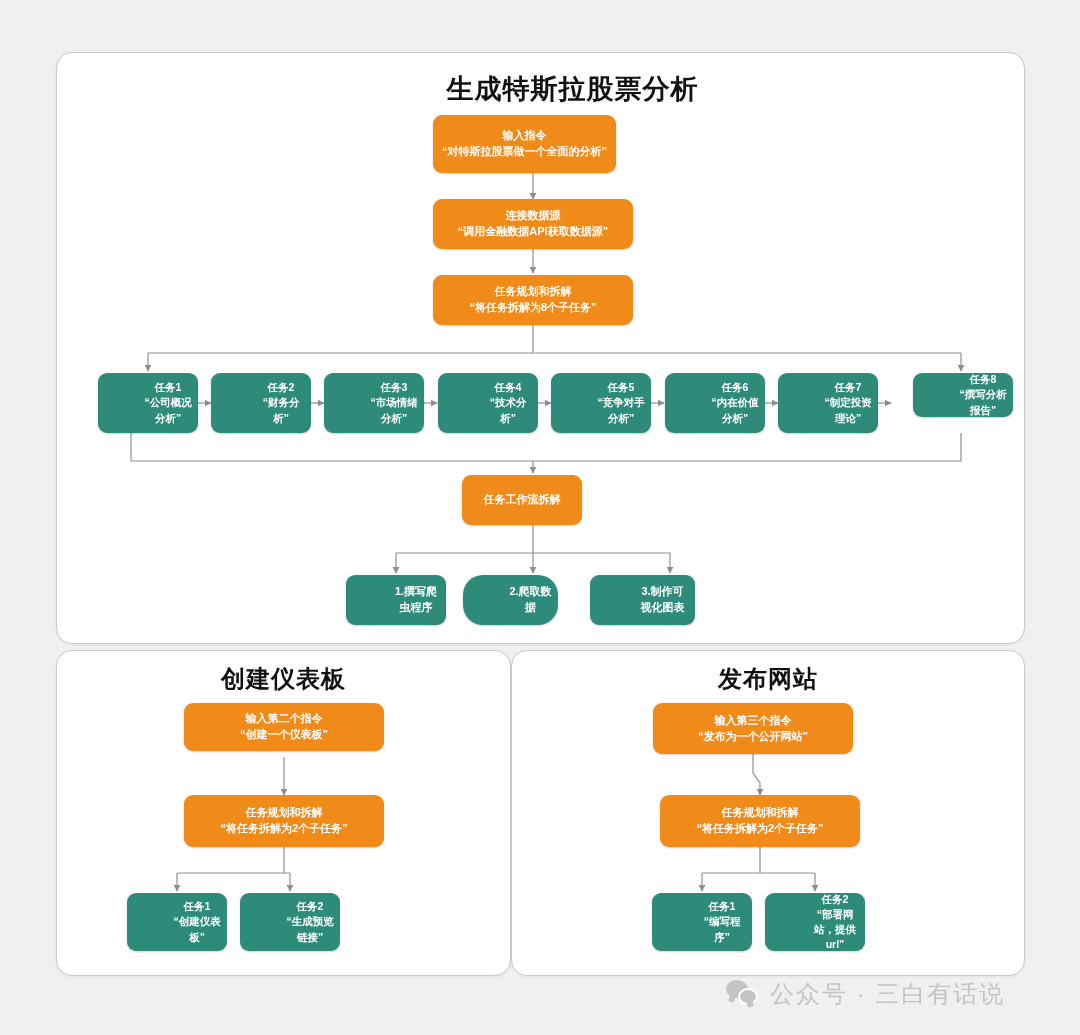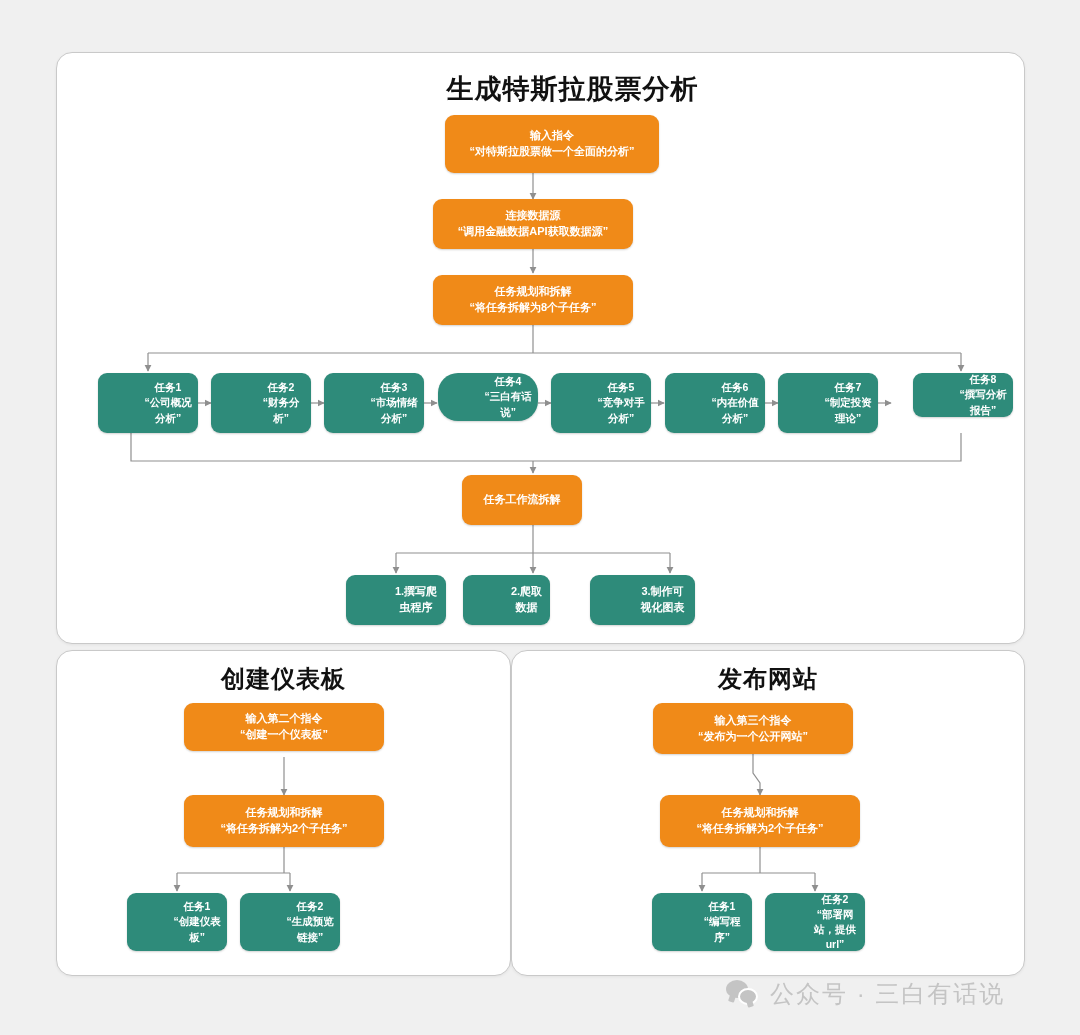--- a/index.html
+++ b/index.html
@@ -125,21 +125,21 @@
       <path class="wire" d="M74,380 L74,408 L904,408 L904,380"></path>
       <path class="wire" d="M476,408 L476,420" marker-end="url(#ah)"></path>
 
       <path class="wire" d="M476,472 L476,500"></path>
       <path class="wire" d="M339,500 L613,500"></path>
       <path class="wire" d="M339,500 L339,520" marker-end="url(#ah)"></path>
       <path class="wire" d="M476,500 L476,520" marker-end="url(#ah)"></path>
       <path class="wire" d="M613,500 L613,520" marker-end="url(#ah)"></path>
     </svg>
 
-    <div class="node orange n-big" style="left:376px; top:62px; width:214px; height:58px;margin-left:12px;">
+    <div class="node orange n-big" style="left:376px; top:62px; width:183px; height:58px;">
       <div class="l1">输入指令</div>
       <div class="l2">“对特斯拉股票做一个全面的分析”</div>
     </div>
     <div class="node orange n-big" style="left:376px; top:146px; width:200px; height:50px;">
       <div class="l1">连接数据源</div>
       <div class="l2">“调用金融数据API获取数据源”</div>
     </div>
     <div class="node orange n-big" style="left:376px; top:222px; width:200px; height:50px;">
       <div class="l1">任务规划和拆解</div>
       <div class="l2">“将任务拆解为8个子任务”</div>
@@ -150,23 +150,23 @@
       <div class="l2">“公司概况分析”</div>
     </div>
     <div class="node green n-task" style="left:154px; top:320px; width:100px; height:60px;">
       <div class="l1">任务2</div>
       <div class="l2">“财务分析”</div>
     </div>
     <div class="node green n-task" style="left:267px; top:320px; width:100px; height:60px;">
       <div class="l1">任务3</div>
       <div class="l2">“市场情绪分析”</div>
     </div>
-    <div class="node green n-task" style="left:381px; top:320px; width:100px; height:48px;border-radius:20px;">
+    <div class="node green n-task" style="left:381px; top:320px; width:100px; height:60px;">
       <div class="l1">任务4</div>
-      <div class="l2">“三白有话说”</div>
+      <div class="l2">“技术分析”</div>
     </div>
     <div class="node green n-task" style="left:494px; top:320px; width:100px; height:60px;">
       <div class="l1">任务5</div>
       <div class="l2">“竞争对手分析”</div>
     </div>
     <div class="node green n-task" style="left:608px; top:320px; width:100px; height:60px;">
       <div class="l1">任务6</div>
       <div class="l2">“内在价值分析”</div>
     </div>
     <div class="node green n-task" style="left:721px; top:320px; width:100px; height:60px;">
@@ -177,21 +177,21 @@
       <div class="l1">任务8</div>
       <div class="l2">“撰写分析报告”</div>
     </div>
 
     <div class="node orange n-sub" style="left:405px; top:422px; width:120px; height:50px;">
       <div class="l1">任务工作流拆解</div>
     </div>
     <div class="node green n-sub" style="left:289px; top:522px; width:100px; height:50px;">
       <div class="l1">1.撰写爬虫程序</div>
     </div>
-    <div class="node green n-sub" style="left:406px; top:522px; width:87px; height:50px;">
+    <div class="node green n-sub" style="left:406px; top:522px; width:95px; height:50px;border-radius:20px;">
       <div class="l1">2.爬取数据</div>
     </div>
     <div class="node green n-sub" style="left:533px; top:522px; width:105px; height:50px;">
       <div class="l1">3.制作可视化图表</div>
     </div>
   </div>
 
   <div class="card" id="card-dash">
     <div class="card-title" id="title-dash">创建仪表板</div>
 

